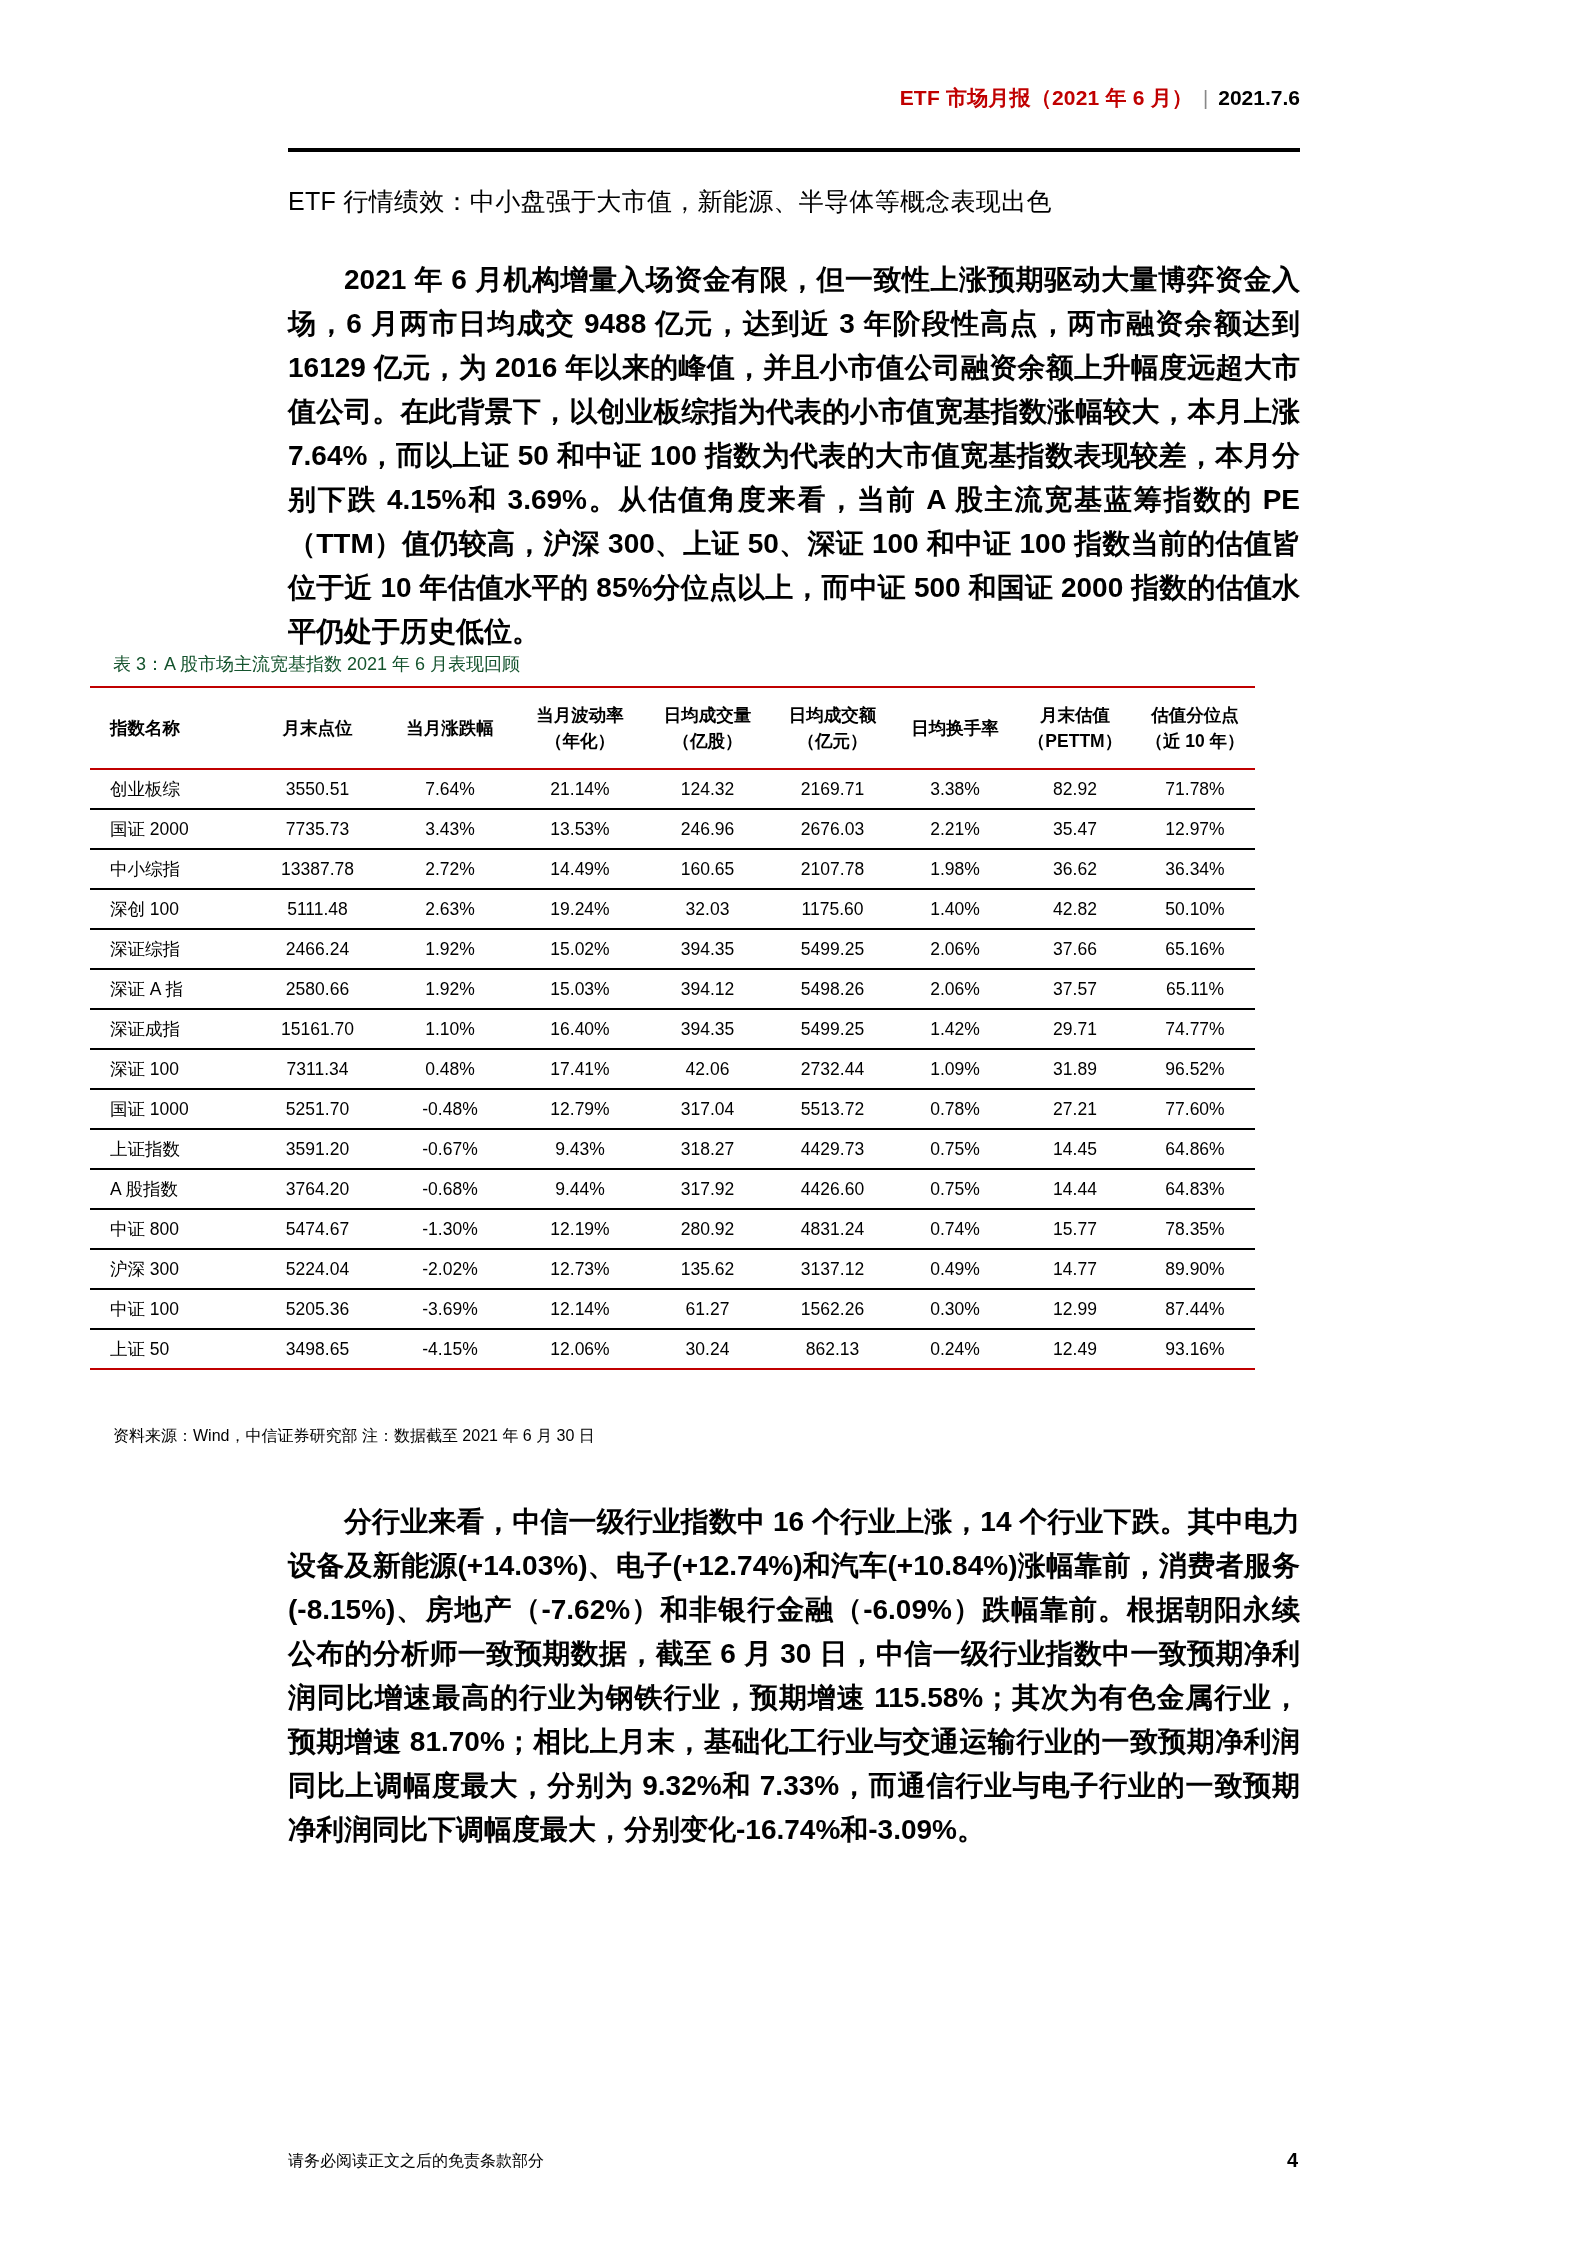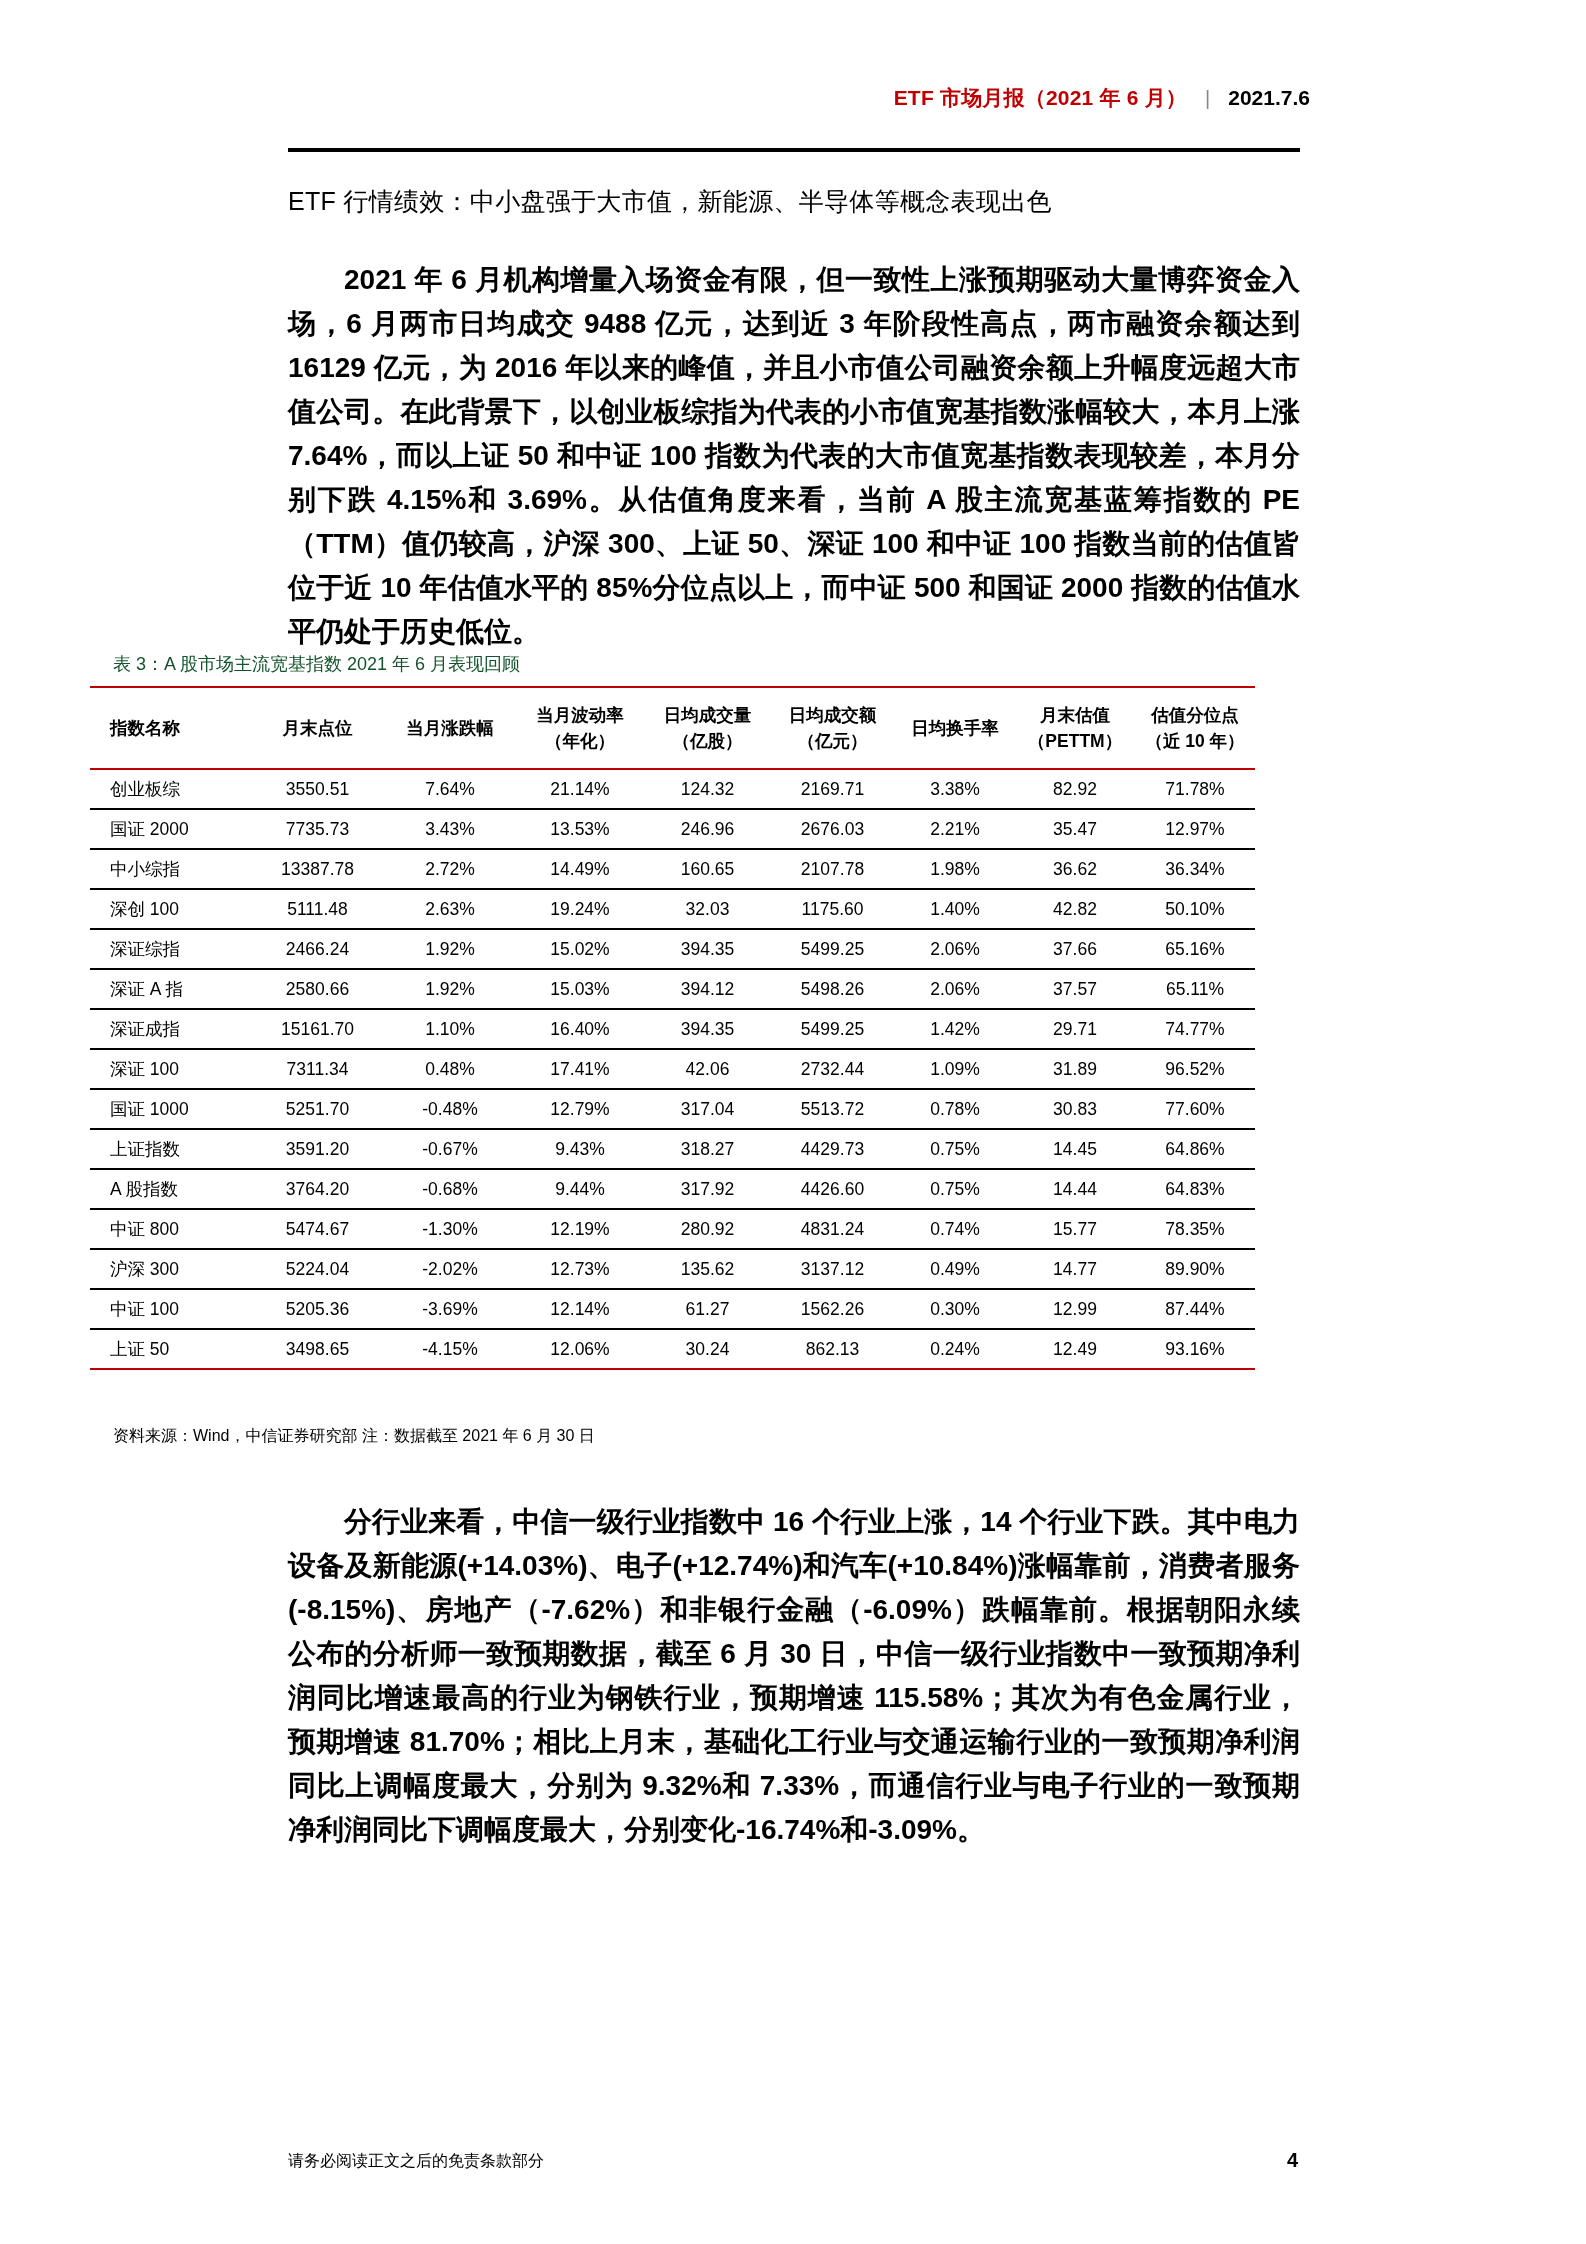--- a/index.html
+++ b/index.html
@@ -17,26 +17,26 @@
     height: 2244px;
     background: #ffffff;
     overflow: hidden;
     box-sizing: border-box;
   }
 
   
   .page-header {
     position: absolute;
     top: 84px;
-    left: 298px;
+    left: 288px;
     width: 1012px;
     display: flex;
     justify-content: flex-end;
     align-items: baseline;
-    gap: 8px;
+    gap: 0px;
   }
   .header-title {
     color: #c00000;
     font-weight: bold;
     font-size: 21px;
     letter-spacing: 0.2px;
     white-space: nowrap;
   }
   .header-sep {
     color: #888888;
@@ -333,21 +333,21 @@
             <td>96.52%</td>
           </tr>
           <tr>
             <td class="col-name">国证 1000</td>
             <td>5251.70</td>
             <td>-0.48%</td>
             <td>12.79%</td>
             <td>317.04</td>
             <td>5513.72</td>
             <td>0.78%</td>
-            <td>30.83</td>
+            <td>27.21</td>
             <td>77.60%</td>
           </tr>
           <tr>
             <td class="col-name">上证指数</td>
             <td>3591.20</td>
             <td>-0.67%</td>
             <td>9.43%</td>
             <td>318.27</td>
             <td>4429.73</td>
             <td>0.75%</td>

